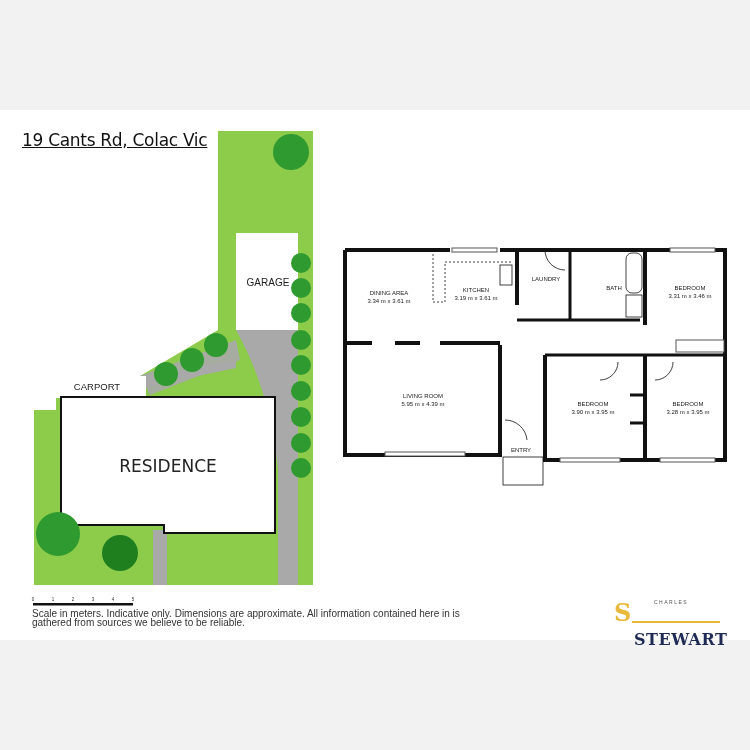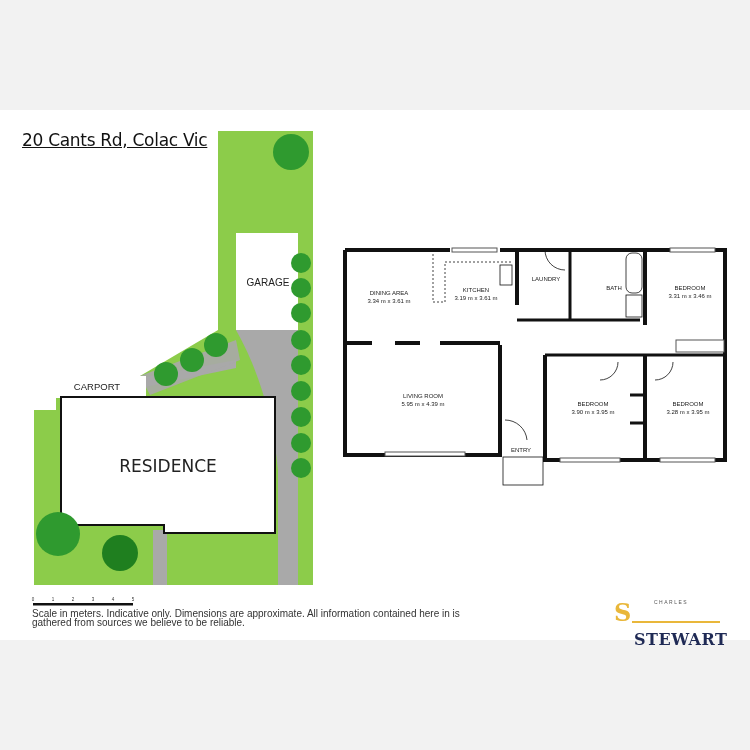--- a/index.html
+++ b/index.html
@@ -14,21 +14,21 @@
   .logo .ch{position:absolute;left:40px;top:1px;font-size:5px;letter-spacing:1.5px;color:#555;}
   .logo .st{position:absolute;left:20px;top:4px;font-size:16px;font-weight:bold;color:#1f2a55;font-family:"DejaVu Serif",serif;letter-spacing:0.5px;margin-top:28px;}
   .logo .ul{position:absolute;left:18px;top:23px;width:88px;height:2px;background:#e9b73a;}
 </style>
 </head>
 <body>
 
 <div class="band" style="top:0;height:110px;"></div>
 <div class="band" style="top:640px;height:110px;"></div>
 
-<div class="title">20 Cants Rd, Colac Vic</div>
+<div class="title">19 Cants Rd, Colac Vic</div>
 
 <svg width="750" height="750" viewBox="0 0 750 750">
 
   <g>
 
     <polygon points="218,131 313,131 313,585 34,585 34,410 56,410 56,376 140,376 218,330" fill="#8ccc4a"></polygon>
 
     <path d="M236,330 L298,330 L298,585 L278,585 L278,470 Q270,390 236,330 Z" fill="#a9a9a9"></path>
     <path d="M140,378 L236,360 L236,368 L140,388 Z" fill="#a9a9a9"></path>
     <path d="M140,376 L236,340 L240,360 L150,395 Z" fill="#a9a9a9" opacity="0.9"></path>

